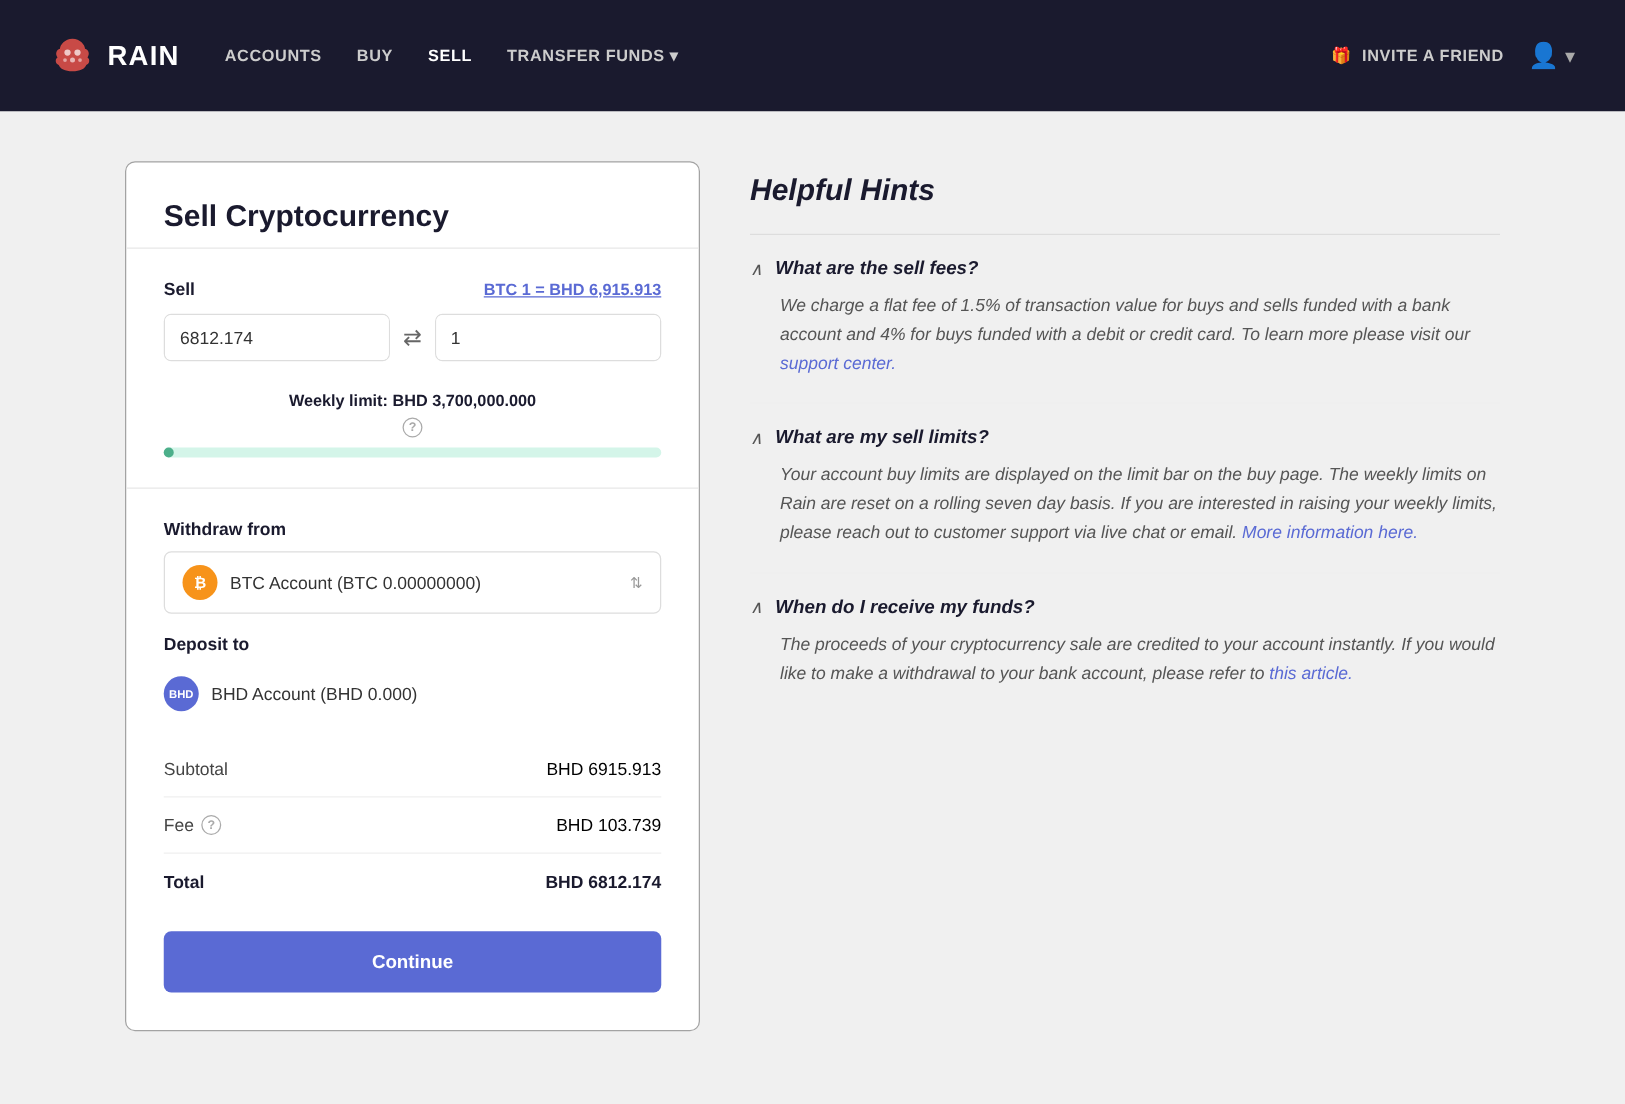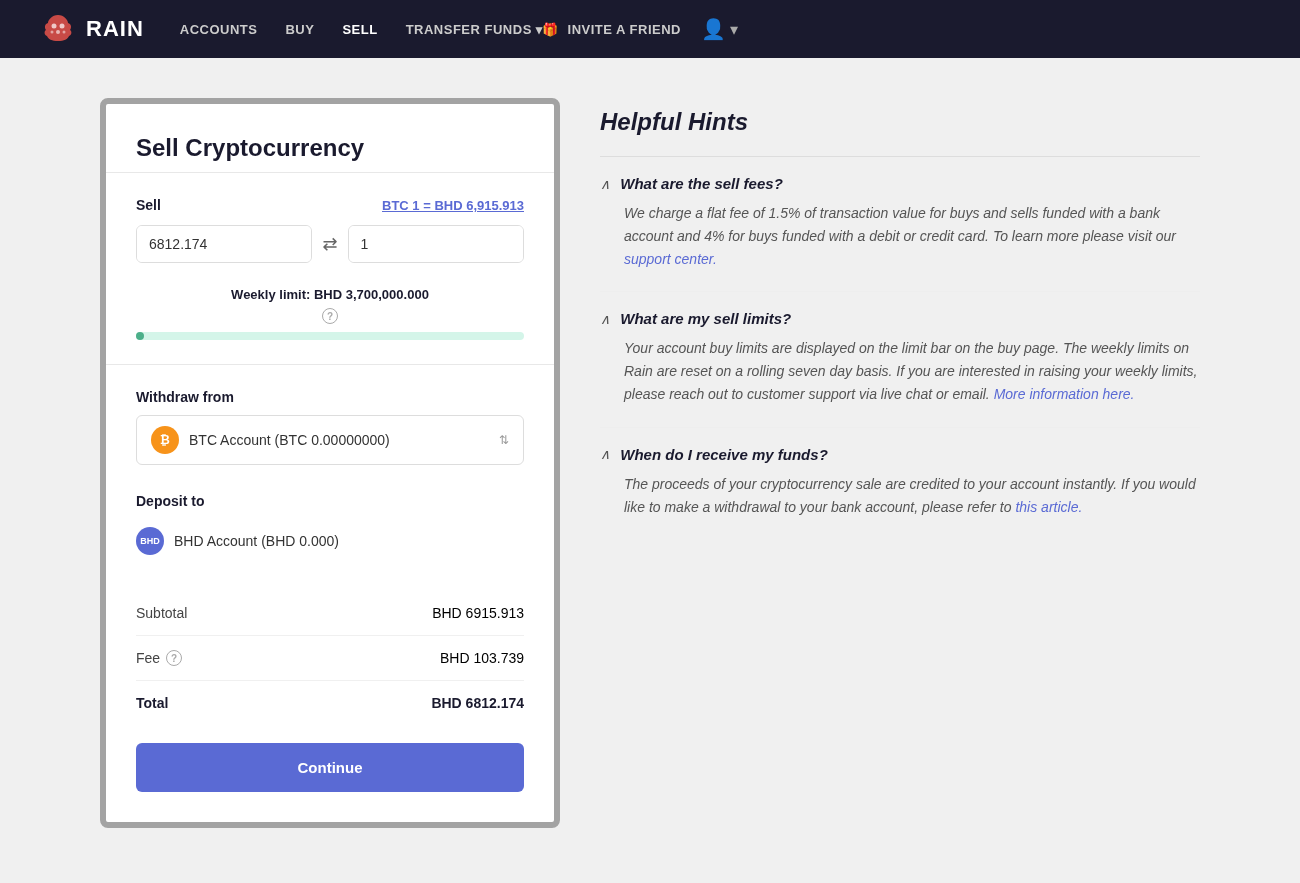--- a/index.html
+++ b/index.html
@@ -1,25 +1,25 @@
 <!DOCTYPE html>
 <html><head>
   <meta charset="utf-8">
   <style>
     * { box-sizing: border-box; margin: 0; padding: 0; }
     body { font-family: -apple-system, BlinkMacSystemFont, 'Segoe UI', sans-serif; background: #f0f0f0; min-height: 883px; }
 
     
     .navbar {
       background: #1a1a2e;
-      height: 58px;
+      height: 89px;
       display: flex;
       align-items: center;
       padding: 0 40px;
-      justify-content: flex-start;
+      justify-content: space-between;
     }
     .nav-left { display: flex; align-items: center; gap: 36px; }
     .logo-area { display: flex; align-items: center; gap: 10px; }
     .logo-text { color: #fff; font-size: 22px; font-weight: 700; letter-spacing: 1px; }
     .logo-icon { width: 36px; height: 36px; }
     .nav-links { display: flex; gap: 28px; }
     .nav-link { color: #ccc; font-size: 13px; font-weight: 600; text-decoration: none; letter-spacing: 0.5px; cursor: pointer; }
     .nav-link.active { color: #fff; }
     .nav-link-transfer { display: flex; align-items: center; gap: 4px; }
     .nav-right { display: flex; align-items: center; gap: 20px; }
@@ -32,21 +32,21 @@
       gap: 40px;
       padding: 40px 100px;
       max-width: 1300px;
       margin: 0 auto;
     }
 
     
     .sell-card {
       background: #fff;
       border-radius: 8px;
-      border: 6px solid #a3a3a3;
+      border: 1px solid #a3a3a3;
       width: 460px;
       min-width: 460px;
       padding: 30px 30px 30px;
     }
     .sell-title { font-size: 24px; font-weight: 700; color: #1a1a2e; margin-bottom: 10px; }
     .sell-subtitle { font-size: 14px; color: #666; line-height: 1.5; margin-bottom: 24px; }
 
     .divider { border: none; border-top: 1px solid #e8e8e8; margin: 0 -30px 24px; }
 
     
@@ -77,21 +77,21 @@
 
     
     .weekly-limit { margin-bottom: 24px; }
     .weekly-label { display: flex; align-items: center; gap: 6px; font-size: 13px; font-weight: 600; color: #1a1a2e; margin-bottom: 8px; flex-direction: column; }
     .progress-bar-bg { background: #d4f5e9; height: 8px; border-radius: 4px; width: 100%; }
     .progress-bar-fill { background: #4caf8a; height: 8px; border-radius: 4px; width: 2%; }
 
     .divider2 { border: none; border-top: 1px solid #e8e8e8; margin: 0 -30px 24px; }
 
     
-    .account-section { margin-bottom: 28px; }
+    .account-section { margin-bottom: 16px; }
     .account-label { font-size: 14px; font-weight: 600; color: #1a1a2e; margin-bottom: 10px; }
     .account-select {
       display: flex;
       align-items: center;
       border: 1px solid #ddd;
       border-radius: 6px;
       padding: 10px 14px;
       cursor: pointer;
       justify-content: space-between;
       background: #fff;

